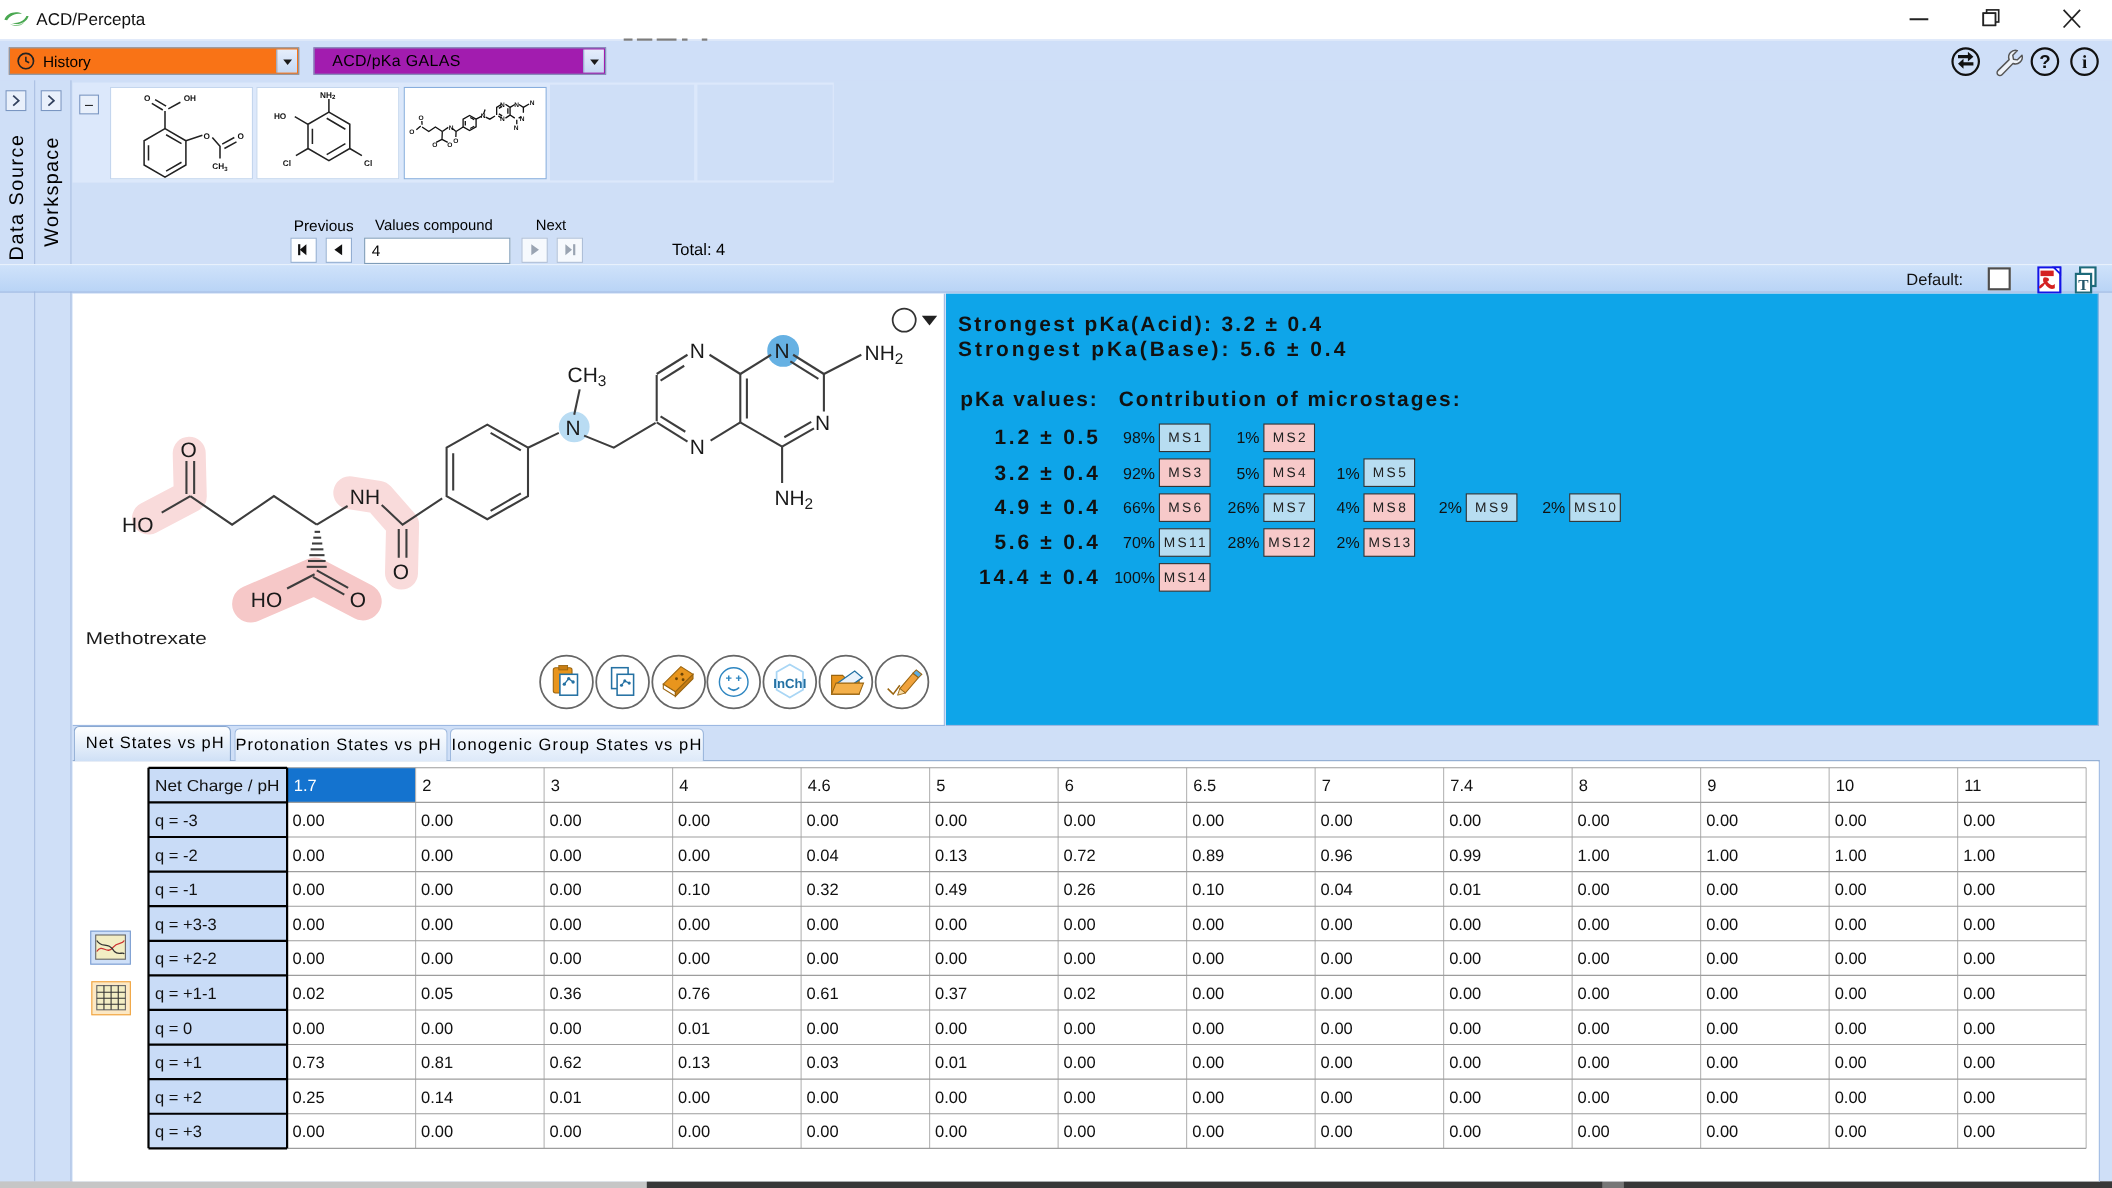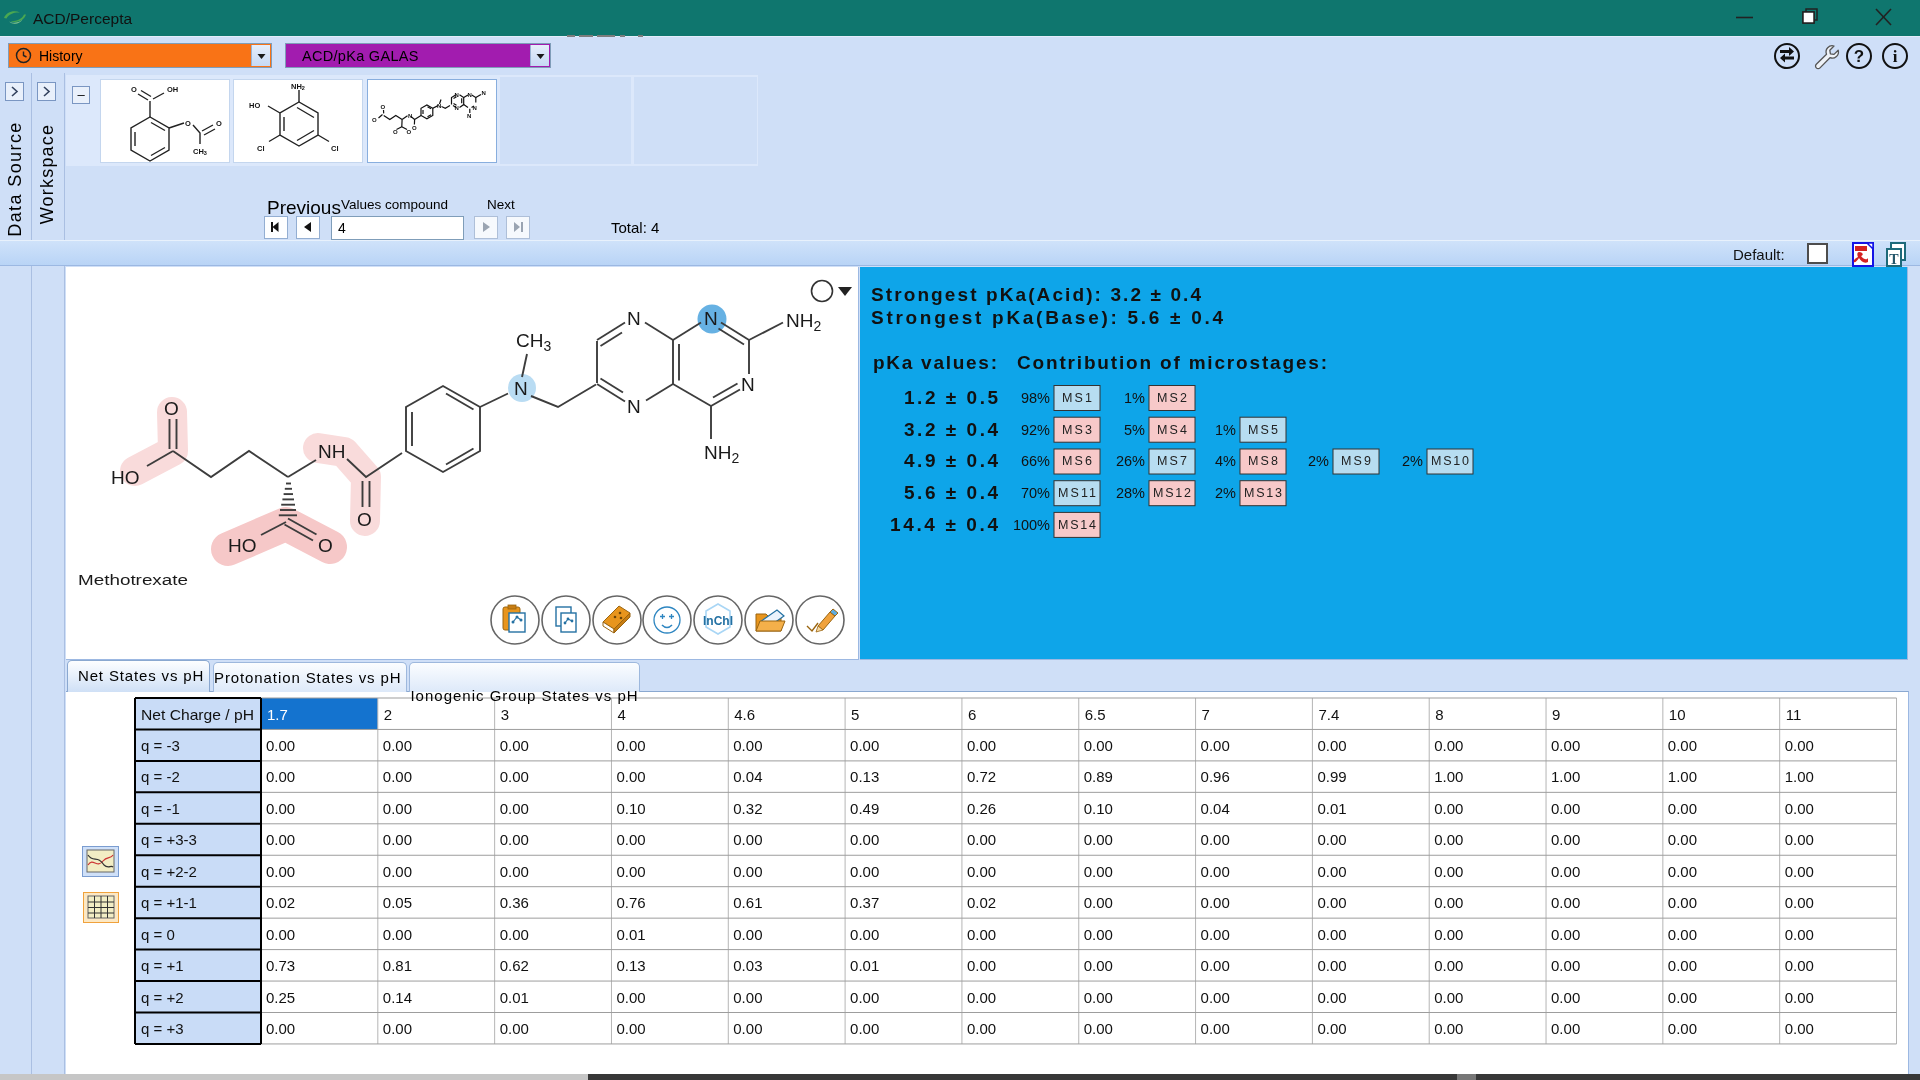--- a/index.html
+++ b/index.html
@@ -3,21 +3,21 @@
 <meta charset="utf-8">
 <style>
 *{margin:0;padding:0;box-sizing:border-box}
 html,body{width:1920px;height:1080px;overflow:hidden}
 body{font-family:"Liberation Sans",sans-serif;position:relative;background:#cfdff7;color:#000}
 .abs{position:absolute}
 </style>
 </head>
 <body>
 
-<div class="abs" style="left:0;top:0;width:1920px;height:36px;background:#0f766e">
+<div class="abs" style="left:0;top:0;width:1920px;height:36px;background:#ffffff">
   <svg class="abs" style="left:3px;top:9px" width="25" height="17" viewBox="0 0 25 17">
     <path d="M1 9 C3 3, 11 0.5, 17 3.5 C12 3, 6 4.5, 3.5 9.5 Z" fill="#4aa851"></path>
     <path d="M23 5.5 C21.5 11.5, 13.5 14.5, 7.5 12 C13 12.3, 19 10.5, 21 5.5 Z" fill="#4aa851"></path>
     <path d="M6 12.5 C10 14.8, 16 13.8, 19.5 10.5 C17 15, 10 16.2, 6 12.5 Z" fill="#8cc98f"></path>
   </svg>
   <div class="abs" style="left:33px;top:10px;font-size:15.5px;color:#111">ACD/Percepta</div>
 
   <svg class="abs" style="left:1725px;top:0" width="180" height="36" viewBox="0 0 180 36">
     <line x1="11" y1="17.5" x2="28" y2="17.5" stroke="#222" stroke-width="1.6"></line>
     <rect x="78" y="12" width="11" height="11" fill="none" stroke="#222" stroke-width="1.5"></rect>
@@ -157,21 +157,21 @@
         <text x="86.5" y="17">N</text>
         <text x="86.5" y="30">N</text>
   <text x="99.5" y="17">N</text>
         <text x="104.5" y="30">N</text>
   <text x="113.5" y="15">N</text>
         <text x="99" y="38">N</text>
  </g>
 </svg>
 </div>
 
-<div class="abs" style="left:267px;top:197px;font-size:19px">Previous</div>
+<div class="abs" style="left:267px;top:197px;font-size:14px">Previous</div>
 <div class="abs" style="left:341px;top:197px;font-size:13.5px">Values compound</div>
 <div class="abs" style="left:487px;top:197px;font-size:13.5px">Next</div>
 <div class="abs" style="left:264px;top:216px;width:24px;height:23px;background:#fdfeff;border:1px solid #93aed2">
   <svg width="22" height="21">
       <path d="M13.5 5 v10 l-6-5 z" fill="#111"></path>
       <rect x="6" y="5" width="2" height="10" fill="#111"></rect>
     </svg>
 </div>
 <div class="abs" style="left:296px;top:216px;width:24px;height:23px;background:#fdfeff;border:1px solid #93aed2">
   <svg width="22" height="21">
@@ -416,21 +416,21 @@
     <text x="1077" y="497" textLength="38">MS11</text>
         <text x="1172" y="497" textLength="38">MS12</text>
         <text x="1263" y="497" textLength="38">MS13</text>
     <text x="1077" y="529" textLength="38">MS14</text>
   </g>
 </svg>
 </div>
 
 <div class="abs" style="left:67px;top:660px;width:143px;height:32px;background:linear-gradient(#fdfeff,#cfe0f6);border:1px solid #8aa8d0;border-bottom:none;border-radius:5px 5px 0 0;font-size:15px;letter-spacing:0.85px;text-align:left;padding:6px 0 0 10px;white-space:nowrap;z-index:3">Net States vs pH</div>
 <div class="abs" style="left:213px;top:662px;width:194px;height:30px;background:linear-gradient(#fbfdff,#dde9f9);border:1px solid #9db8dd;border-bottom:none;border-radius:5px 5px 0 0;font-size:15px;letter-spacing:0.9px;text-align:left;padding-top:6px;white-space:nowrap;z-index:2">Protonation States vs pH</div>
-<div class="abs" style="left:409px;top:662px;width:231px;height:30px;background:linear-gradient(#fbfdff,#dde9f9);border:1px solid #9db8dd;border-bottom:none;border-radius:5px 5px 0 0;font-size:15px;letter-spacing:1px;text-align:center;padding-top:24px;white-space:nowrap;z-index:2">Ionogenic Group States vs pH</div>
+<div class="abs" style="left:409px;top:662px;width:231px;height:30px;background:linear-gradient(#fbfdff,#dde9f9);border:1px solid #9db8dd;border-bottom:none;border-radius:5px 5px 0 0;font-size:15px;letter-spacing:1px;text-align:center;padding-top:6px;white-space:nowrap;z-index:2">Ionogenic Group States vs pH</div>
 
 <div class="abs" style="left:66px;top:691px;width:1843px;height:383px;background:#fff;border-top:1px solid #8aa8d0;border-right:1px solid #9cb8e2;z-index:1" id="tablepanel">
 <svg class="abs" style="left:0;top:0" width="1842" height="382" viewBox="66 691 1842 382" font-family="Liberation Sans,sans-serif" id="tblsvg">
       <rect x="135" y="697" width="126" height="345.95" fill="#c9dcf7"></rect>
       <rect x="261" y="697" width="116.82142857142857" height="31.45" fill="#1473cf"></rect>
       <line x1="261" y1="697" x2="261" y2="1042.95" stroke="#b5b5b5" stroke-width="1"></line>
       <line x1="377.82142857142856" y1="697" x2="377.82142857142856" y2="1042.95" stroke="#b5b5b5" stroke-width="1"></line>
       <line x1="494.6428571428571" y1="697" x2="494.6428571428571" y2="1042.95" stroke="#b5b5b5" stroke-width="1"></line>
       <line x1="611.4642857142858" y1="697" x2="611.4642857142858" y2="1042.95" stroke="#b5b5b5" stroke-width="1"></line>
       <line x1="728.2857142857142" y1="697" x2="728.2857142857142" y2="1042.95" stroke="#b5b5b5" stroke-width="1"></line>

